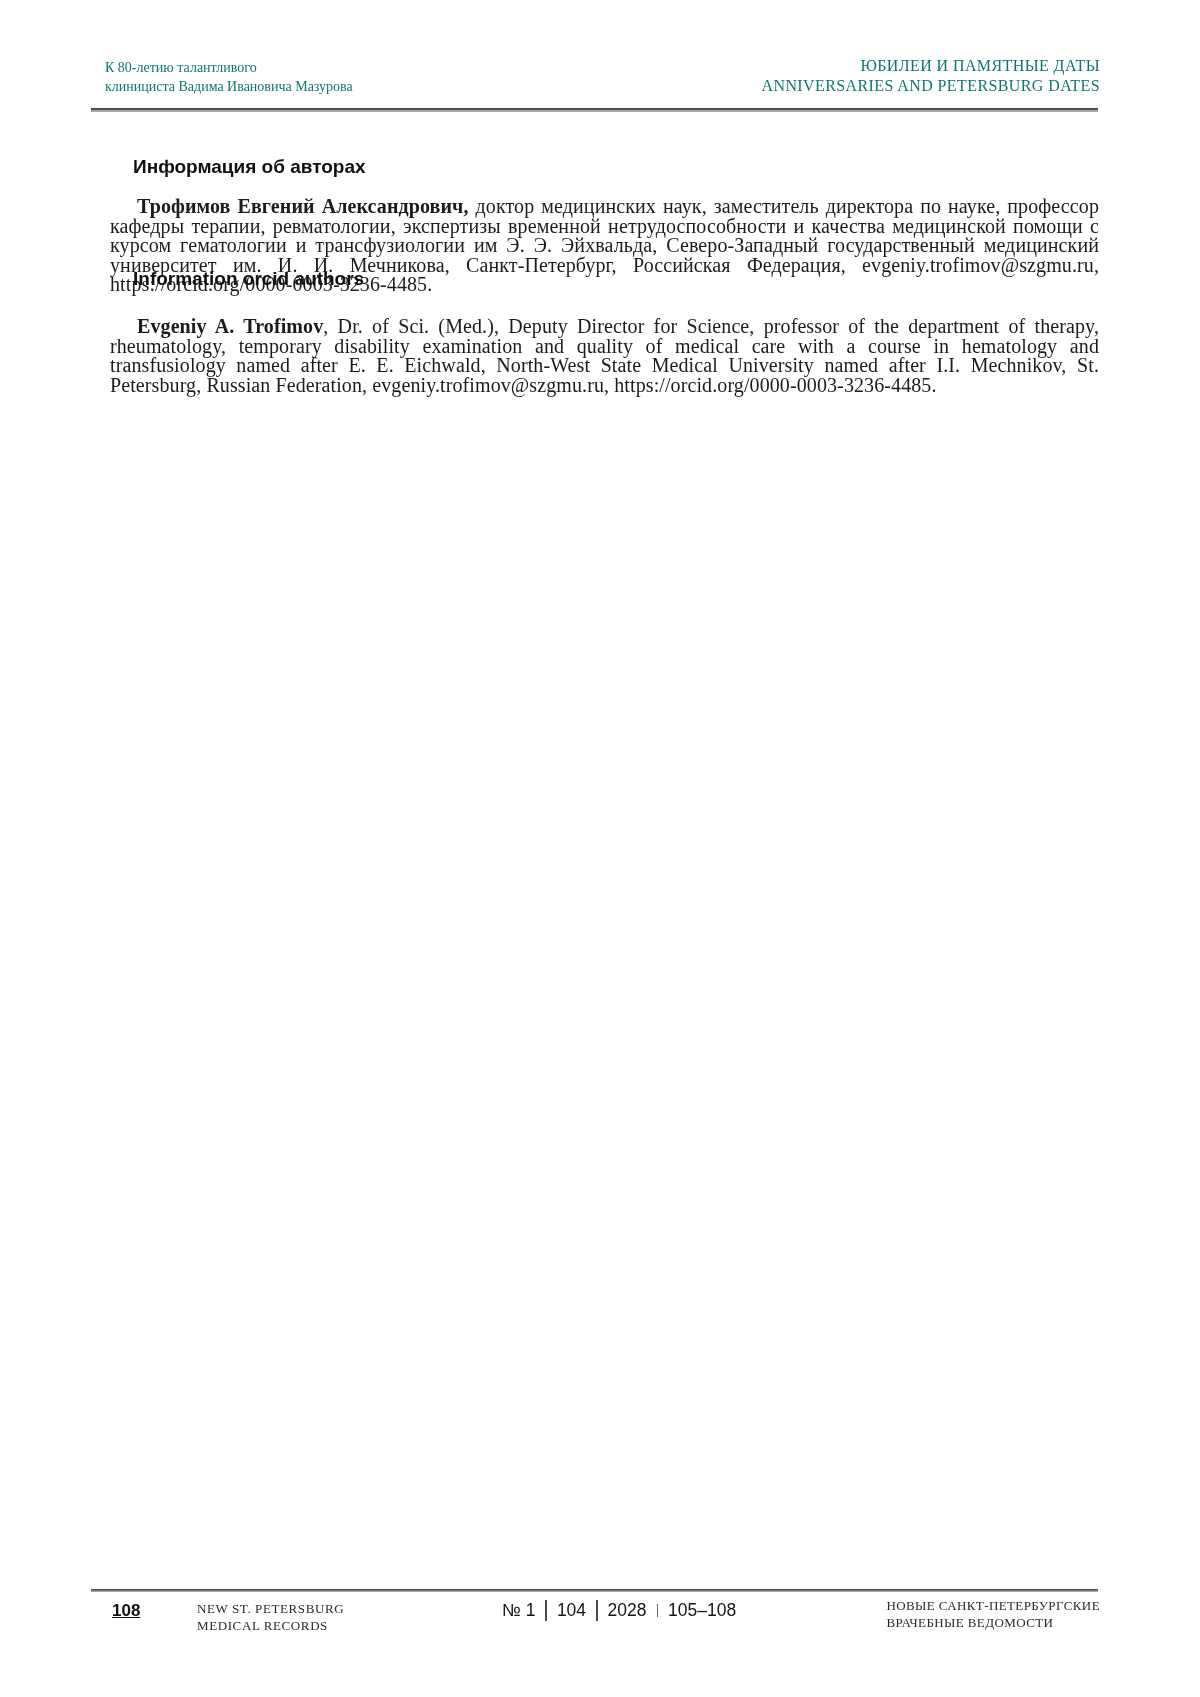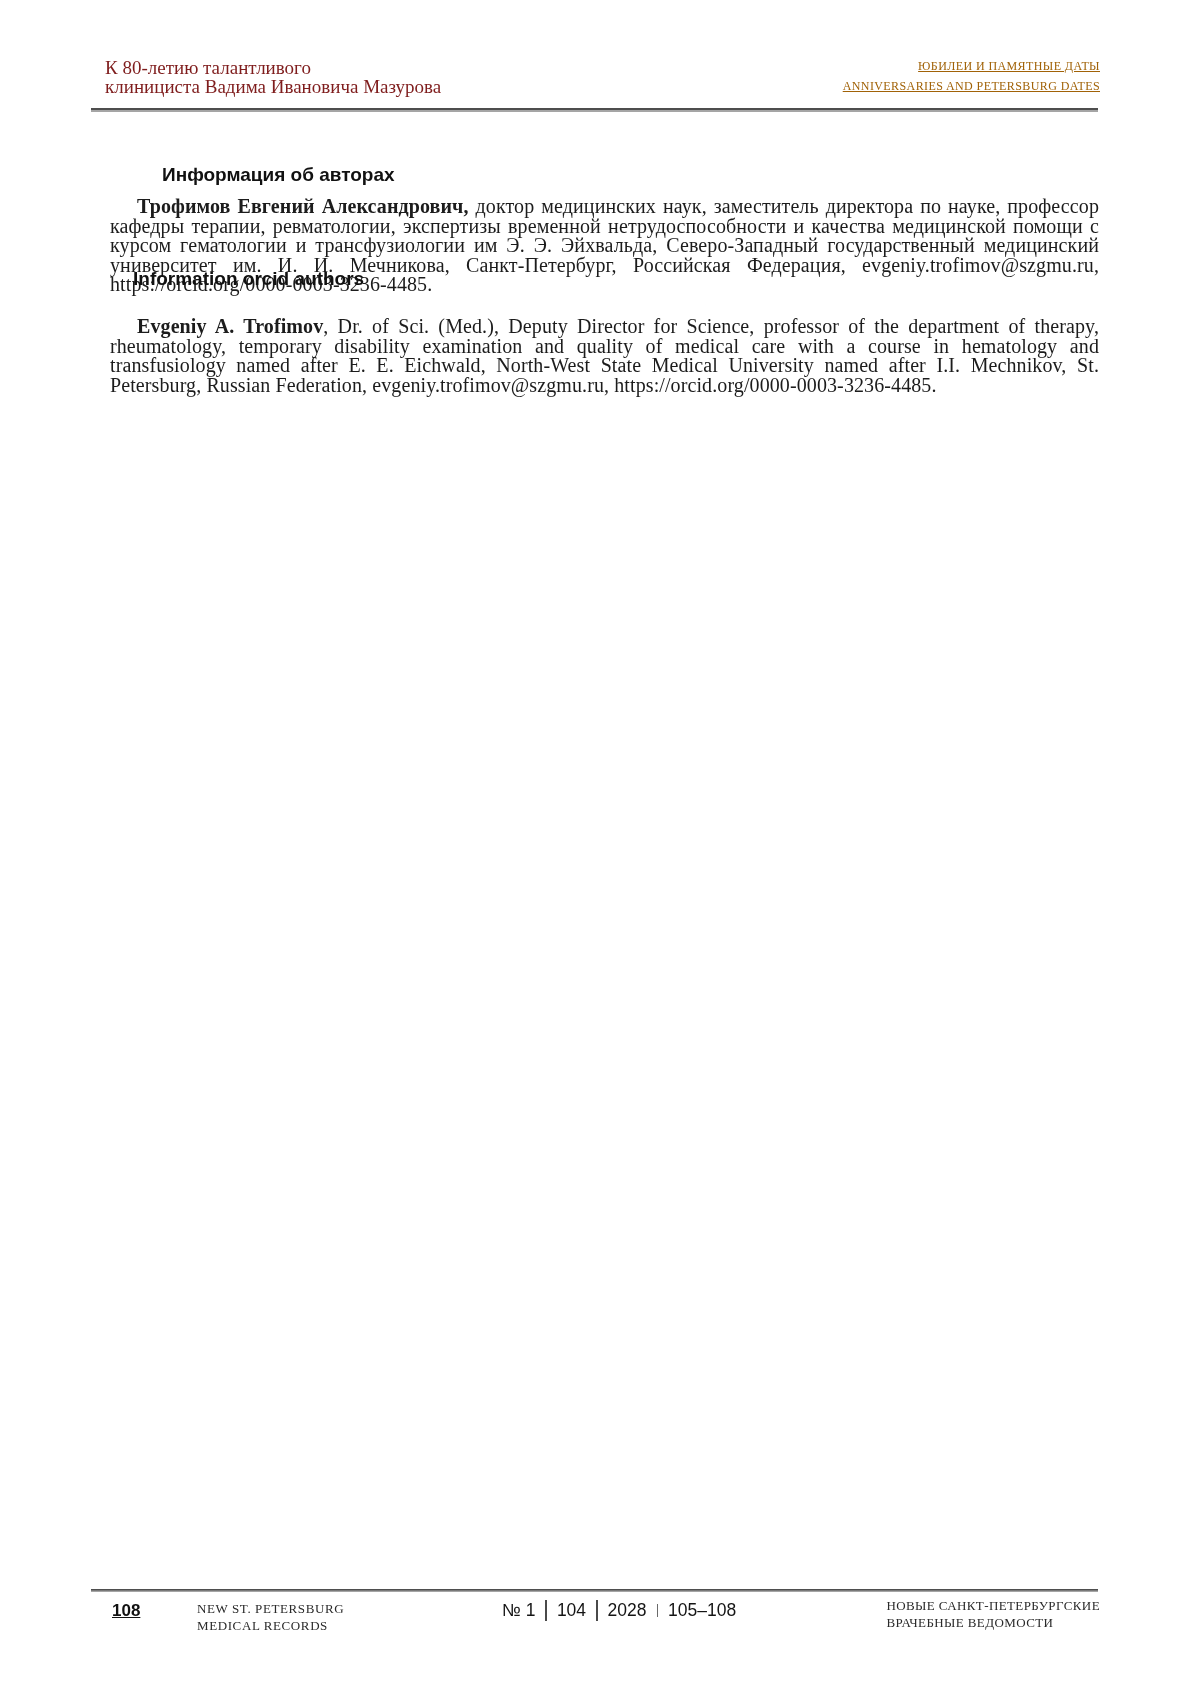--- a/index.html
+++ b/index.html
@@ -15,35 +15,34 @@
     font-family: "Liberation Serif", serif;
     color: #1b1b1b;
     overflow: hidden;
   }
 
   
   .header-left {
     position: absolute;
     left: 105px;
     top: 59px;
-    font-size: 19px;
+    font-size: 14px;
     line-height: 18.5px;
-    color: #7f1d1d;
+    color: #0f766e;
     font-family: Liberation Serif, serif;
   }
   .header-right {
     position: absolute;
     right: 100px;
     top: 56px;
     text-align: right;
-    font-size: 12px;
+    font-size: 16px;
     line-height: 20px;
     letter-spacing: 0.4px;
-    color: #a16207;
-    text-decoration: underline;
+    color: #0f766e;
   }
   .header-left div, .header-right div { white-space: nowrap; }
 
   
   .rule {
     position: absolute;
     left: 91px;
     width: 1007px;
     height: 4px;
     background: linear-gradient(to bottom, #4e4e4e 0%, #4e4e4e 48%, #a5a5a5 52%, #a5a5a5 100%);
@@ -54,21 +53,21 @@
   
   .h-sans {
     position: absolute;
     left: 133px;
     font-family: "Liberation Sans", sans-serif;
     font-weight: bold;
     font-size: 19px;
     color: #111111;
     white-space: nowrap;
   }
-  #h-ru { top: 164px; margin-left: 29px; }
+  #h-ru { top: 156px; }
   #h-en { top: 268px; }
 
   
   .para {
     position: absolute;
     left: 110px;
     width: 989px;
     text-align: justify;
     font-size: 20px;
     line-height: 19.6px;

